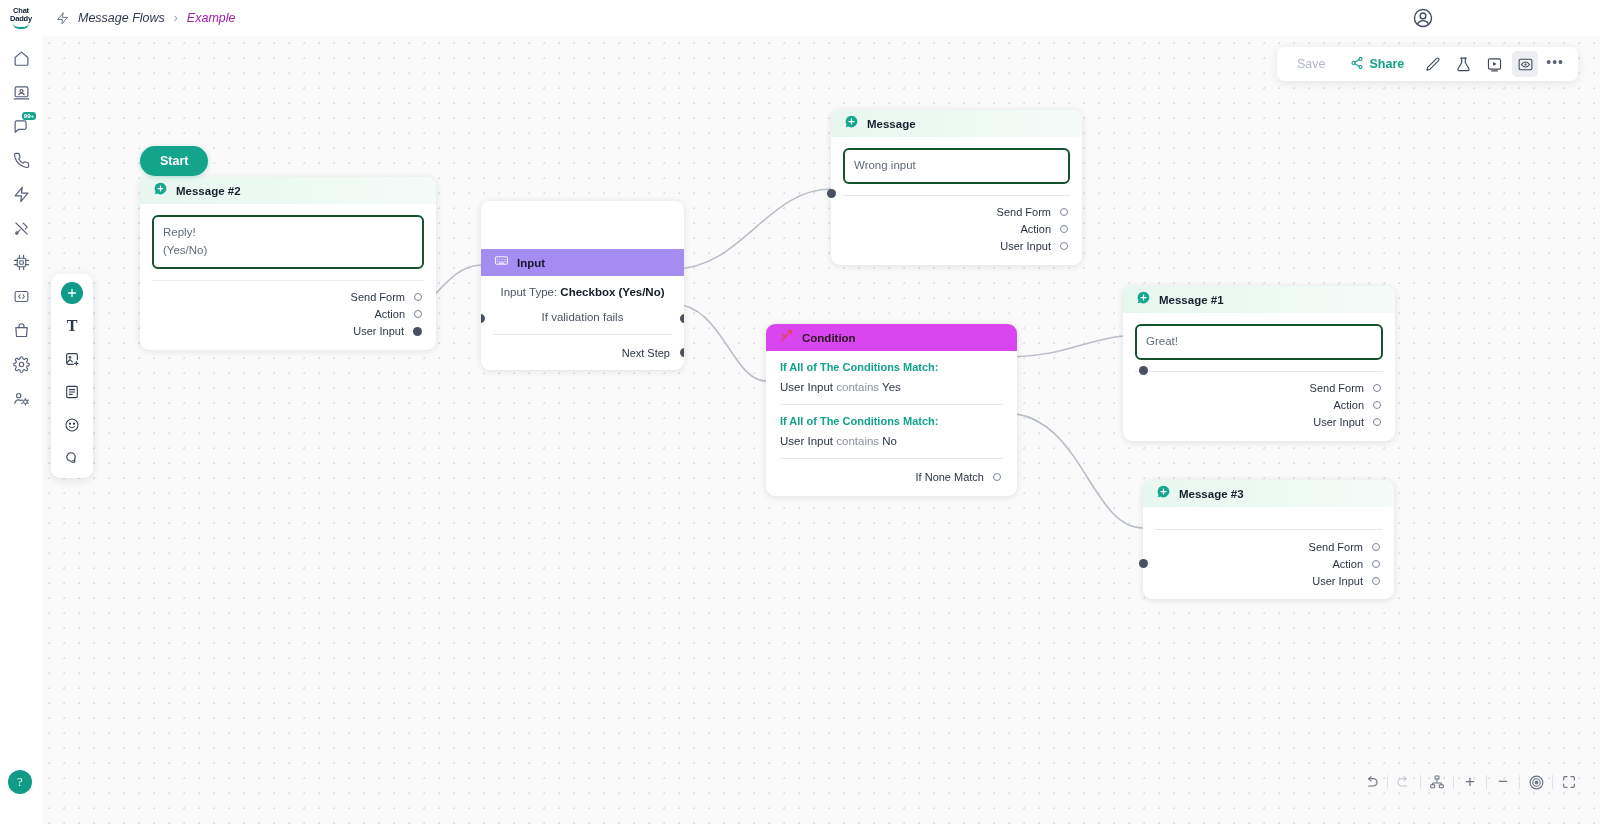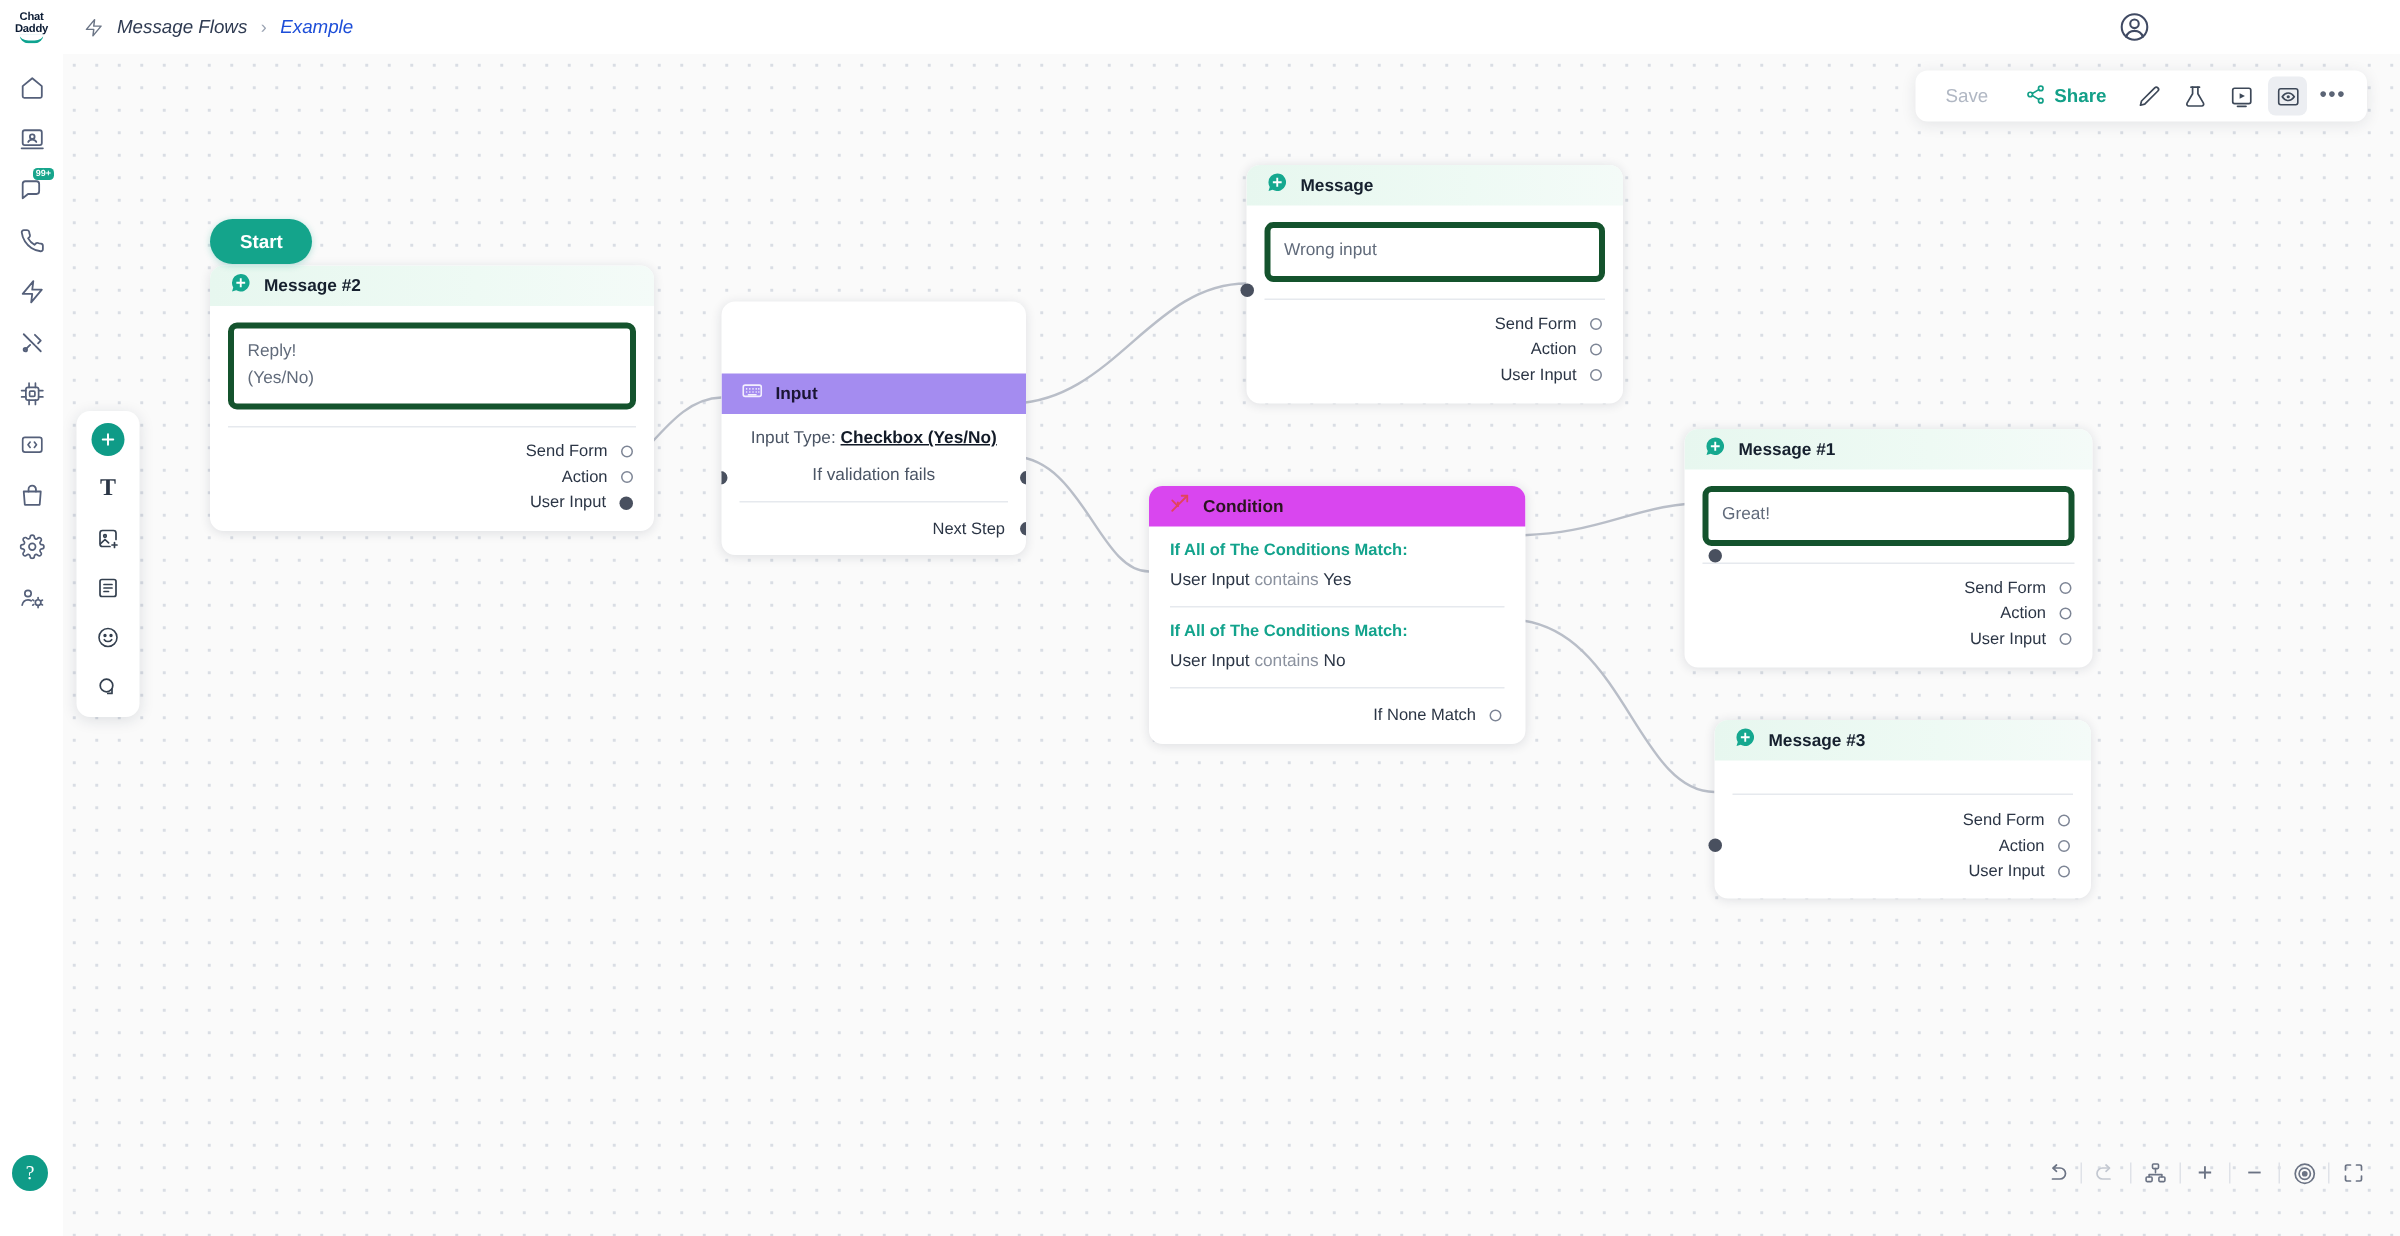--- a/index.html
+++ b/index.html
@@ -13,21 +13,21 @@
   
   .topbar {
     position:absolute; top:0; left:0; width:1448px; height:36px;
     background:#ffffff; display:flex; align-items:center; z-index:40;
   }
   .brand { width:42px; height:36px; display:flex; align-items:center; justify-content:center; flex-direction:column; }
   .brand-txt { font-size:7.5px; font-weight:bold; color:#0b1b33; line-height:1.05; text-align:center; letter-spacing:-0.2px;}
   .brand-arc { width:16px; height:6px; border-bottom:2px solid #0ea390; border-radius:0 0 16px 16px; margin-top:1px;}
   .crumbs { display:flex; align-items:center; gap:9px; margin-left:14px; }
   .crumb { font-size:12.5px; color:#2f3b52;font-style:italic; }
-  .crumb.active { color:#1d4ed8; }
+  .crumb.active { color:#a21caf; }
   .crumb-sep { font-size:12px; color:#9aa3b2; }
   .bolt-ic { color:#6b7586; display:flex; }
   .avatar-wrap { position:absolute; right:14px; top:7px; width:22px; height:22px; cursor:pointer;}
 
   
   .rail {
     position:absolute; left:0; top:36px; width:42px; height:788px;
     background:#ffffff; z-index:35;
     display:flex; flex-direction:column; align-items:center; padding-top:6px;
   }
@@ -108,21 +108,21 @@
   .nhead { height:27px; display:flex; align-items:center; gap:8px; padding:0 13px; }
   .nhead.msg { background:linear-gradient(90deg,#e7f7ef 0%, #eefaf4 60%, #f4fbf8 100%); }
   .nhead.input { background:#a48cf0;margin-top:48px; }
   .nhead.cond { background:#d946ef; }
   .ntitle { font-size:11.5px; font-weight:bold; color:#16202e; }
   .nhead.input .ntitle { color:#1a1533; }
   .nhead.cond .ntitle { color:#2a1420; }
   .nbody { padding:11px 12px 10px; }
 
   .txtbox {
-    border:4px solid #14532d; border-radius:6px; padding:7px 9px;
+    border:2px solid #14532d; border-radius:6px; padding:7px 9px;
     font-size:11.5px; color:#616b7b; line-height:1.55; background:#fff;
   }
   .hr { height:1px; background:#e6e9ee; margin:11px 0 0; }
 
   .portrow {
     display:flex; align-items:center; justify-content:flex-end;
     gap:9px; height:17px; position:relative; padding-right:2px;
   }
   .portlabel { font-size:11px; color:#2b3545; }
   .port-o { width:8px; height:8px; border-radius:50%; border:1.3px solid #7d8595; background:#fff; }
@@ -139,21 +139,21 @@
     box-shadow:0 1px 5px rgba(20,164,139,.3); cursor:pointer;
   }
 
   .cond-label { font-size:11px; font-weight:bold; color:#12a38c; margin-bottom:8px; }
   .cond-expr { font-size:11.5px; color:#8b929f; }
   .cond-expr .v { color:#2b3545; }
   .cond-sec { position:relative; padding:10px 14px 11px; }
   .cond-div { height:1px; background:#e6e9ee; margin:0 14px; }
 
   .inp-row { text-align:center; font-size:11.5px; color:#4b5565; }
-  .inp-row b { color:#121a27;text-decoration:underline; }
+  .inp-row b { color:#121a27; }
 </style>
 </head>
 <body>
 
 <div class="topbar">
   <div class="brand">
     <div class="brand-txt">
       <span>Chat</span><br>
       <span>Daddy</span>
     </div>

